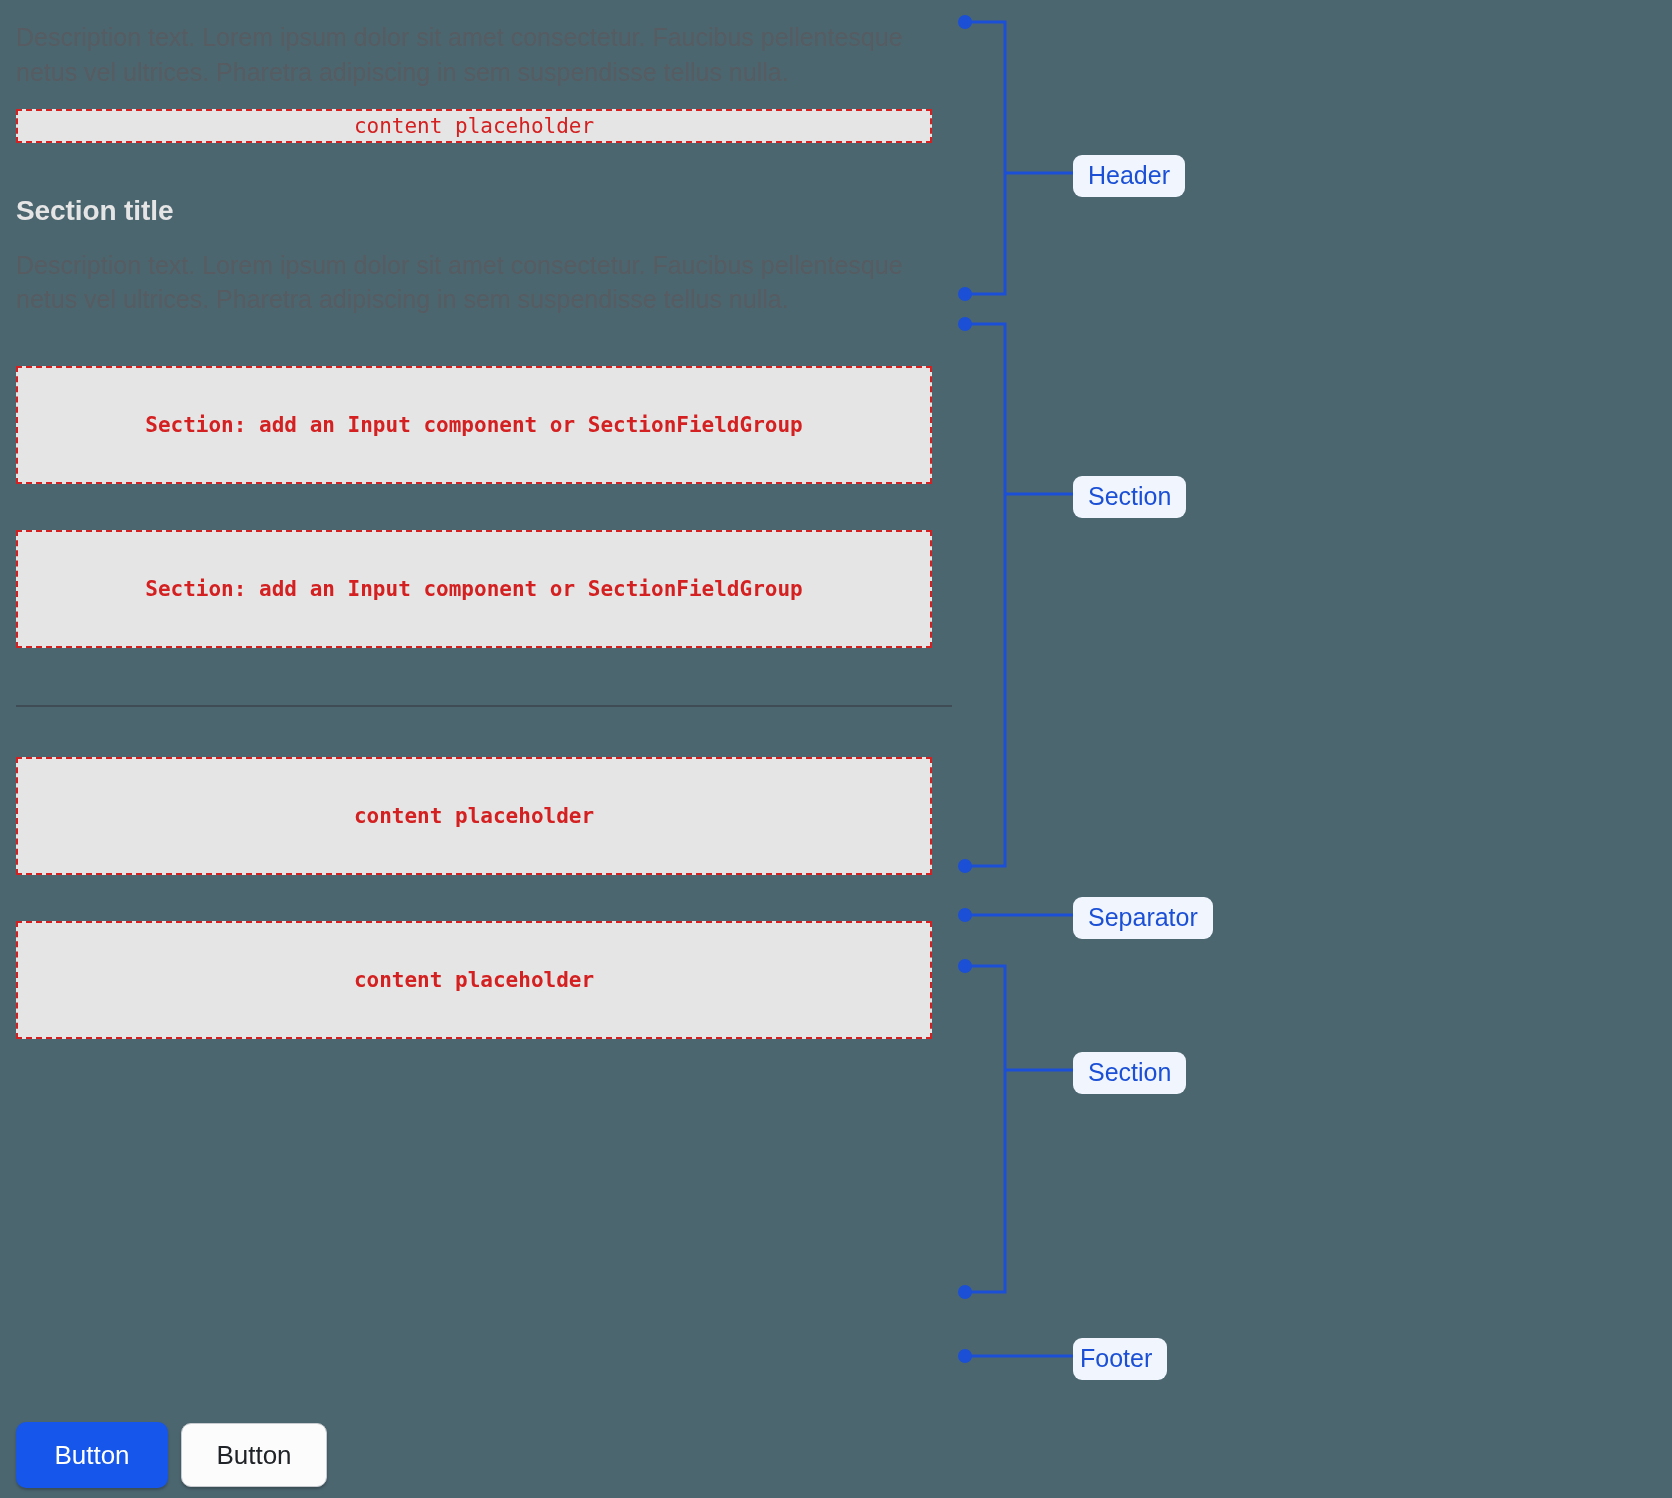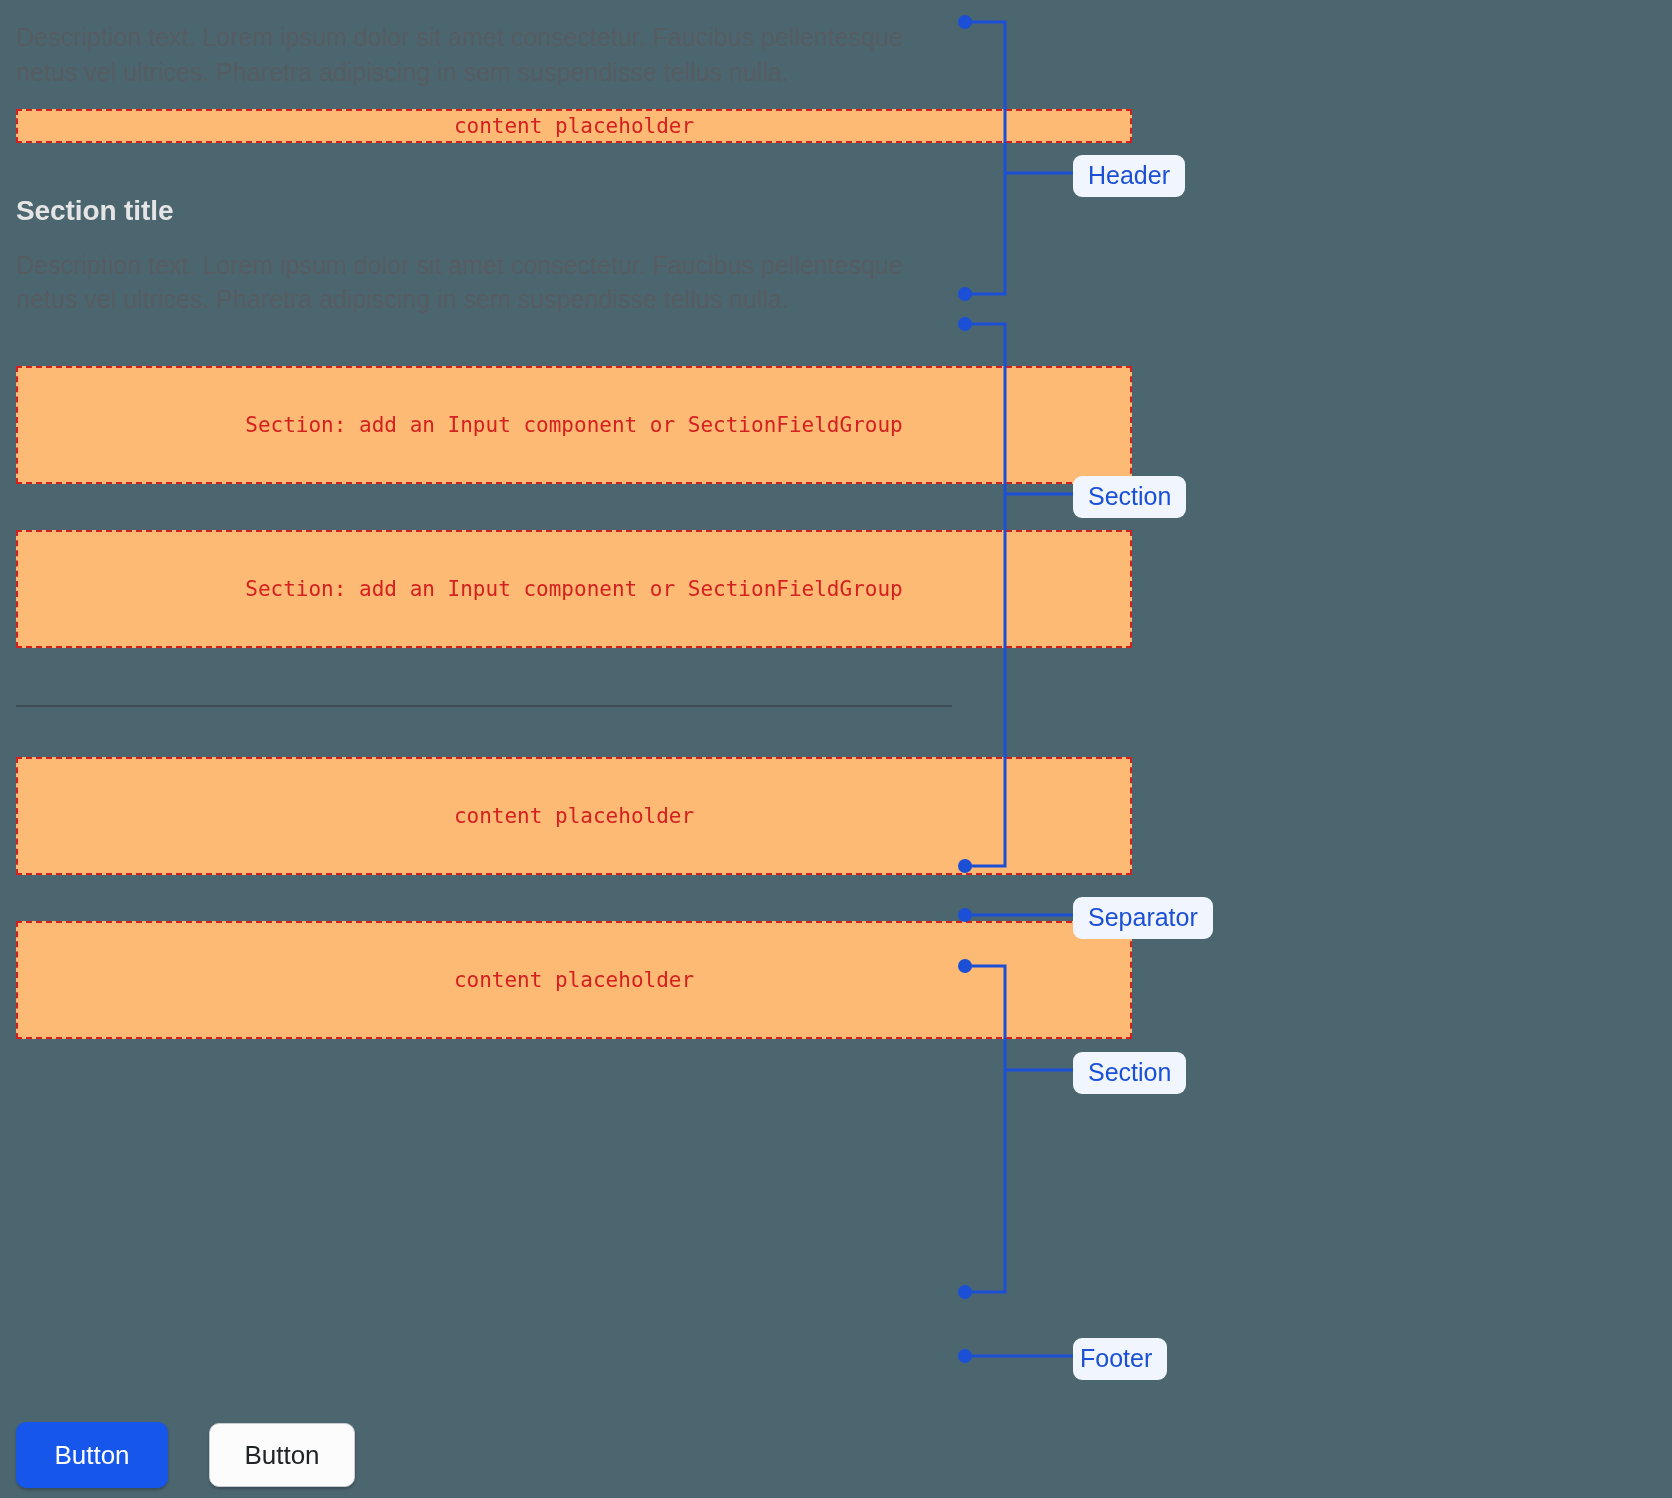--- a/index.html
+++ b/index.html
@@ -46,48 +46,48 @@
     color: #565c61;
     line-height: 1.38;
     margin: 20px 0 0 0;
     max-width: 905px;
     font-weight: 400;
   }
 
   
   .placeholder {
     border: 2px dashed #d42020;
-    background: #fdba74;
+    background: #e5e5e5;
     color: #d42020;
     font-family: "DejaVu Sans Mono", "Liberation Mono", monospace;
     font-size: 21px;
     display: flex;
     align-items: center;
     justify-content: center;
     box-sizing: border-box;
-    width: 1116px;
+    width: 916px;
   }
   .ph-thin   { height: 34px; }
-  .ph-tall   { height: 118px; }
+  .ph-tall   { height: 118px; font-weight: bold; }
 
   
   .separator {
     width: 936px;
     height: 0;
     border-top: 2px solid #3f4b55;
   }
 
   
   #footer-row {
     position: absolute;
     left: 16px;
     top: 1422px;
     display: flex;
     align-items: center;
-    gap: 41px;
+    gap: 13px;
   }
   .btn {
     font-family: "Liberation Sans", sans-serif;
     font-size: 26px;
     border-radius: 10px;
     box-sizing: border-box;
     cursor: pointer;
     display: flex;
     align-items: center;
     justify-content: center;

